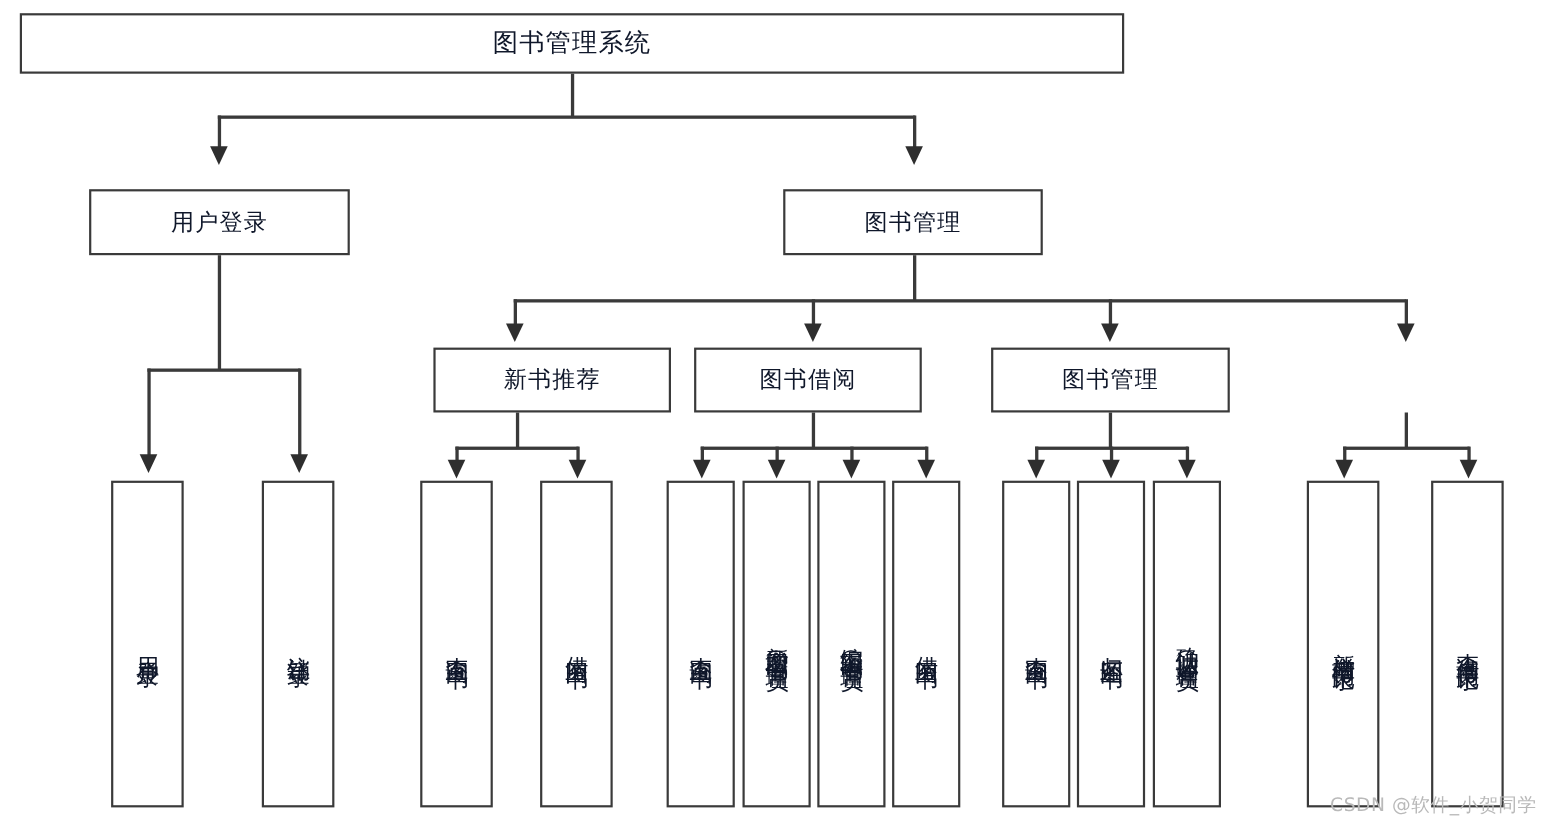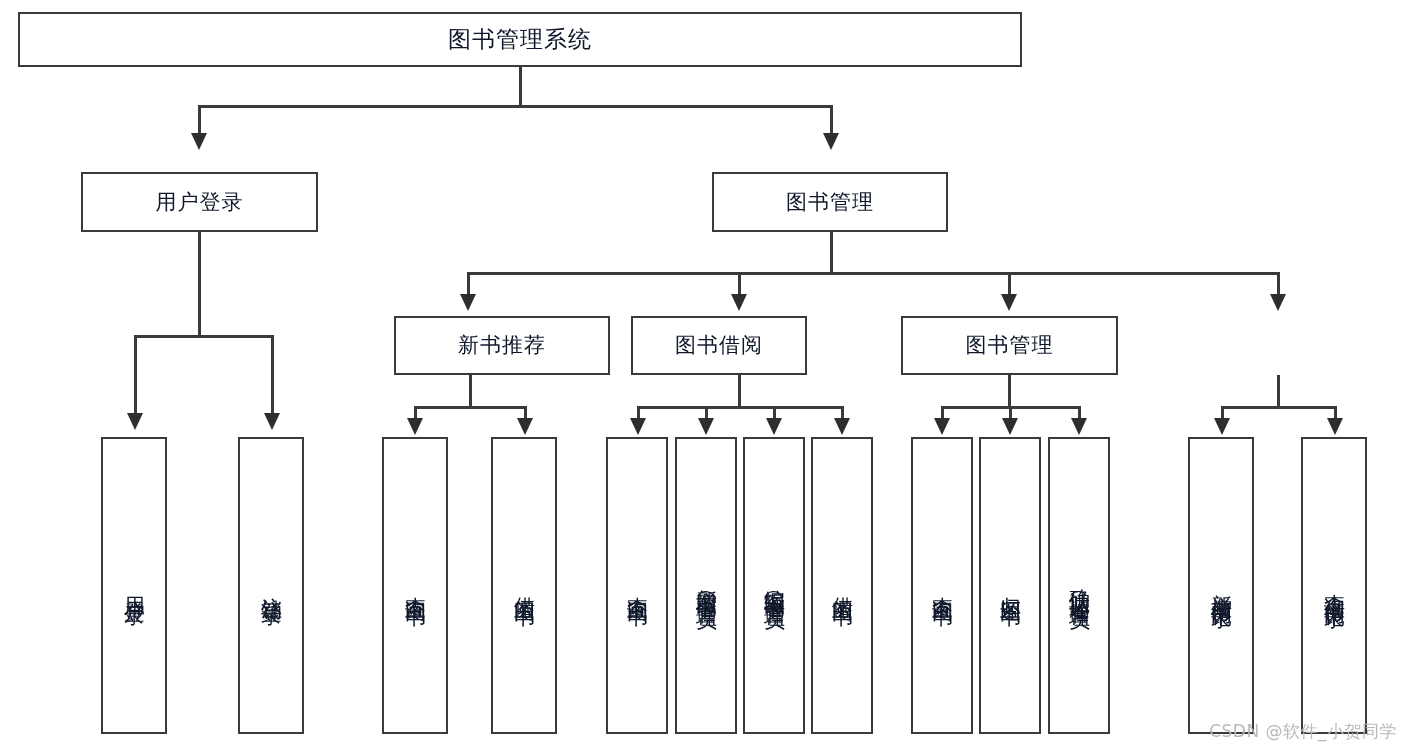--- a/index.html
+++ b/index.html
@@ -119,21 +119,21 @@
   <div class="ln v" style="left:738px;top:272px;height:24px;"></div>
   <div class="arrow" style="left:731px;top:294px;"></div>
   <div class="ln v" style="left:1008px;top:272px;height:24px;"></div>
   <div class="arrow" style="left:1001px;top:294px;"></div>
   <div class="ln v" style="left:1277px;top:272px;height:24px;"></div>
   <div class="arrow" style="left:1270px;top:294px;"></div>
 
   <div class="node lvl2" style="left:362px;top:316px;width:216px;height:59px;margin-left:32px;">
     <span>新书推荐</span>
   </div>
-  <div class="node lvl2" style="left:631px;top:316px;width:176px;height:59px;">
+  <div class="node lvl2" style="left:631px;top:316px;width:207px;height:59px;">
     <span>图书借阅</span>
   </div>
   <div class="node lvl2" style="left:901px;top:316px;width:217px;height:59px;">
     <span>图书管理</span>
   </div>
 
   <div class="ln v" style="left:469px;top:375px;height:33px;"></div>
   <div class="ln h" style="left:414px;top:406px;width:112px;"></div>
   <div class="ln v" style="left:414px;top:406px;height:14px;"></div>
   <div class="arrow" style="left:407px;top:418px;"></div>

